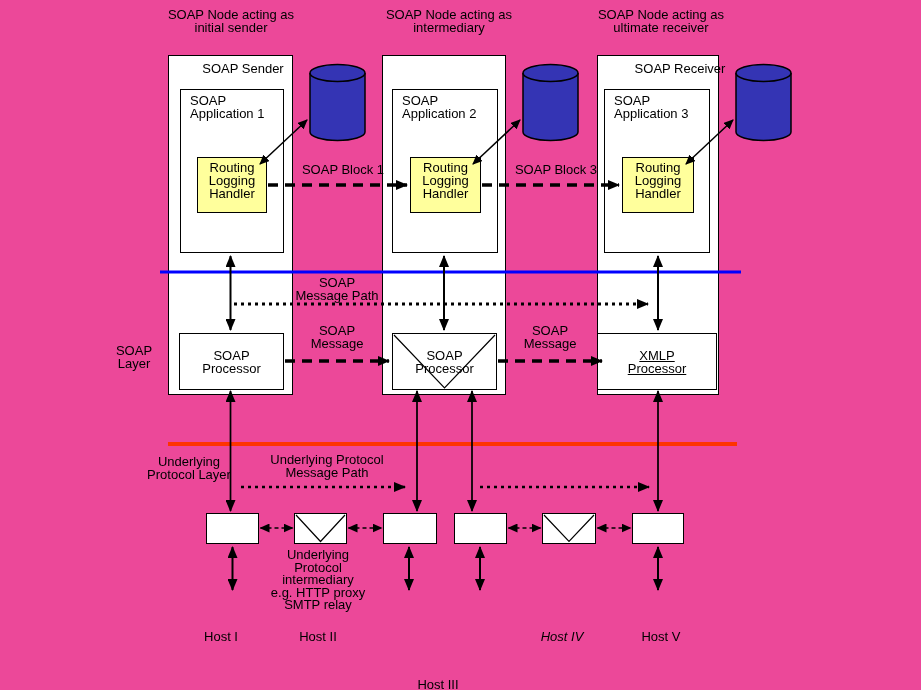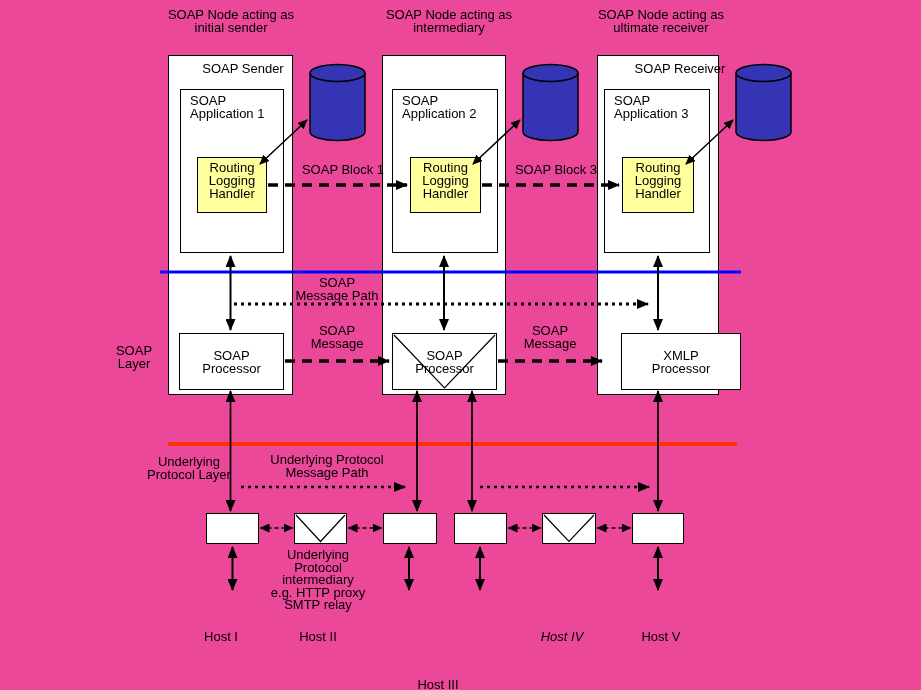--- a/index.html
+++ b/index.html
@@ -52,21 +52,21 @@
 Logging
 Handler</div>
   <div class="box handler" style="left: 622px; top: 157px; width: 72px; height: 56px; background: rgb(255, 255, 156);">Routing
 Logging
 Handler</div>
 
   <div class="box proc" style="left:179px;top:333px;width:105px;height:57px;">SOAP
 Processor</div>
   <div class="box proc" style="left:392px;top:333px;width:105px;height:57px;">SOAP
 Processor</div>
-  <div class="box proc" style="left:621px;top:333px;width:120px;height:57px;">XMLP
+  <div class="box proc" style="left:597px;top:333px;width:120px;height:57px;text-decoration:underline;">XMLP
 Processor</div>
 
   <div class="lbl" style="left:283px;top:163px;width:120px;">SOAP Block 1</div>
   <div class="lbl" style="left:496px;top:163px;width:120px;text-align:center;">SOAP Block 3</div>
   <div class="lbl" style="left:267px;top:276px;width:140px;">SOAP
 Message Path</div>
   <div class="lbl" style="left:277px;top:324px;width:120px;">SOAP
 Message</div>
   <div class="lbl" style="left:490px;top:324px;width:120px;">SOAP
 Message</div>

